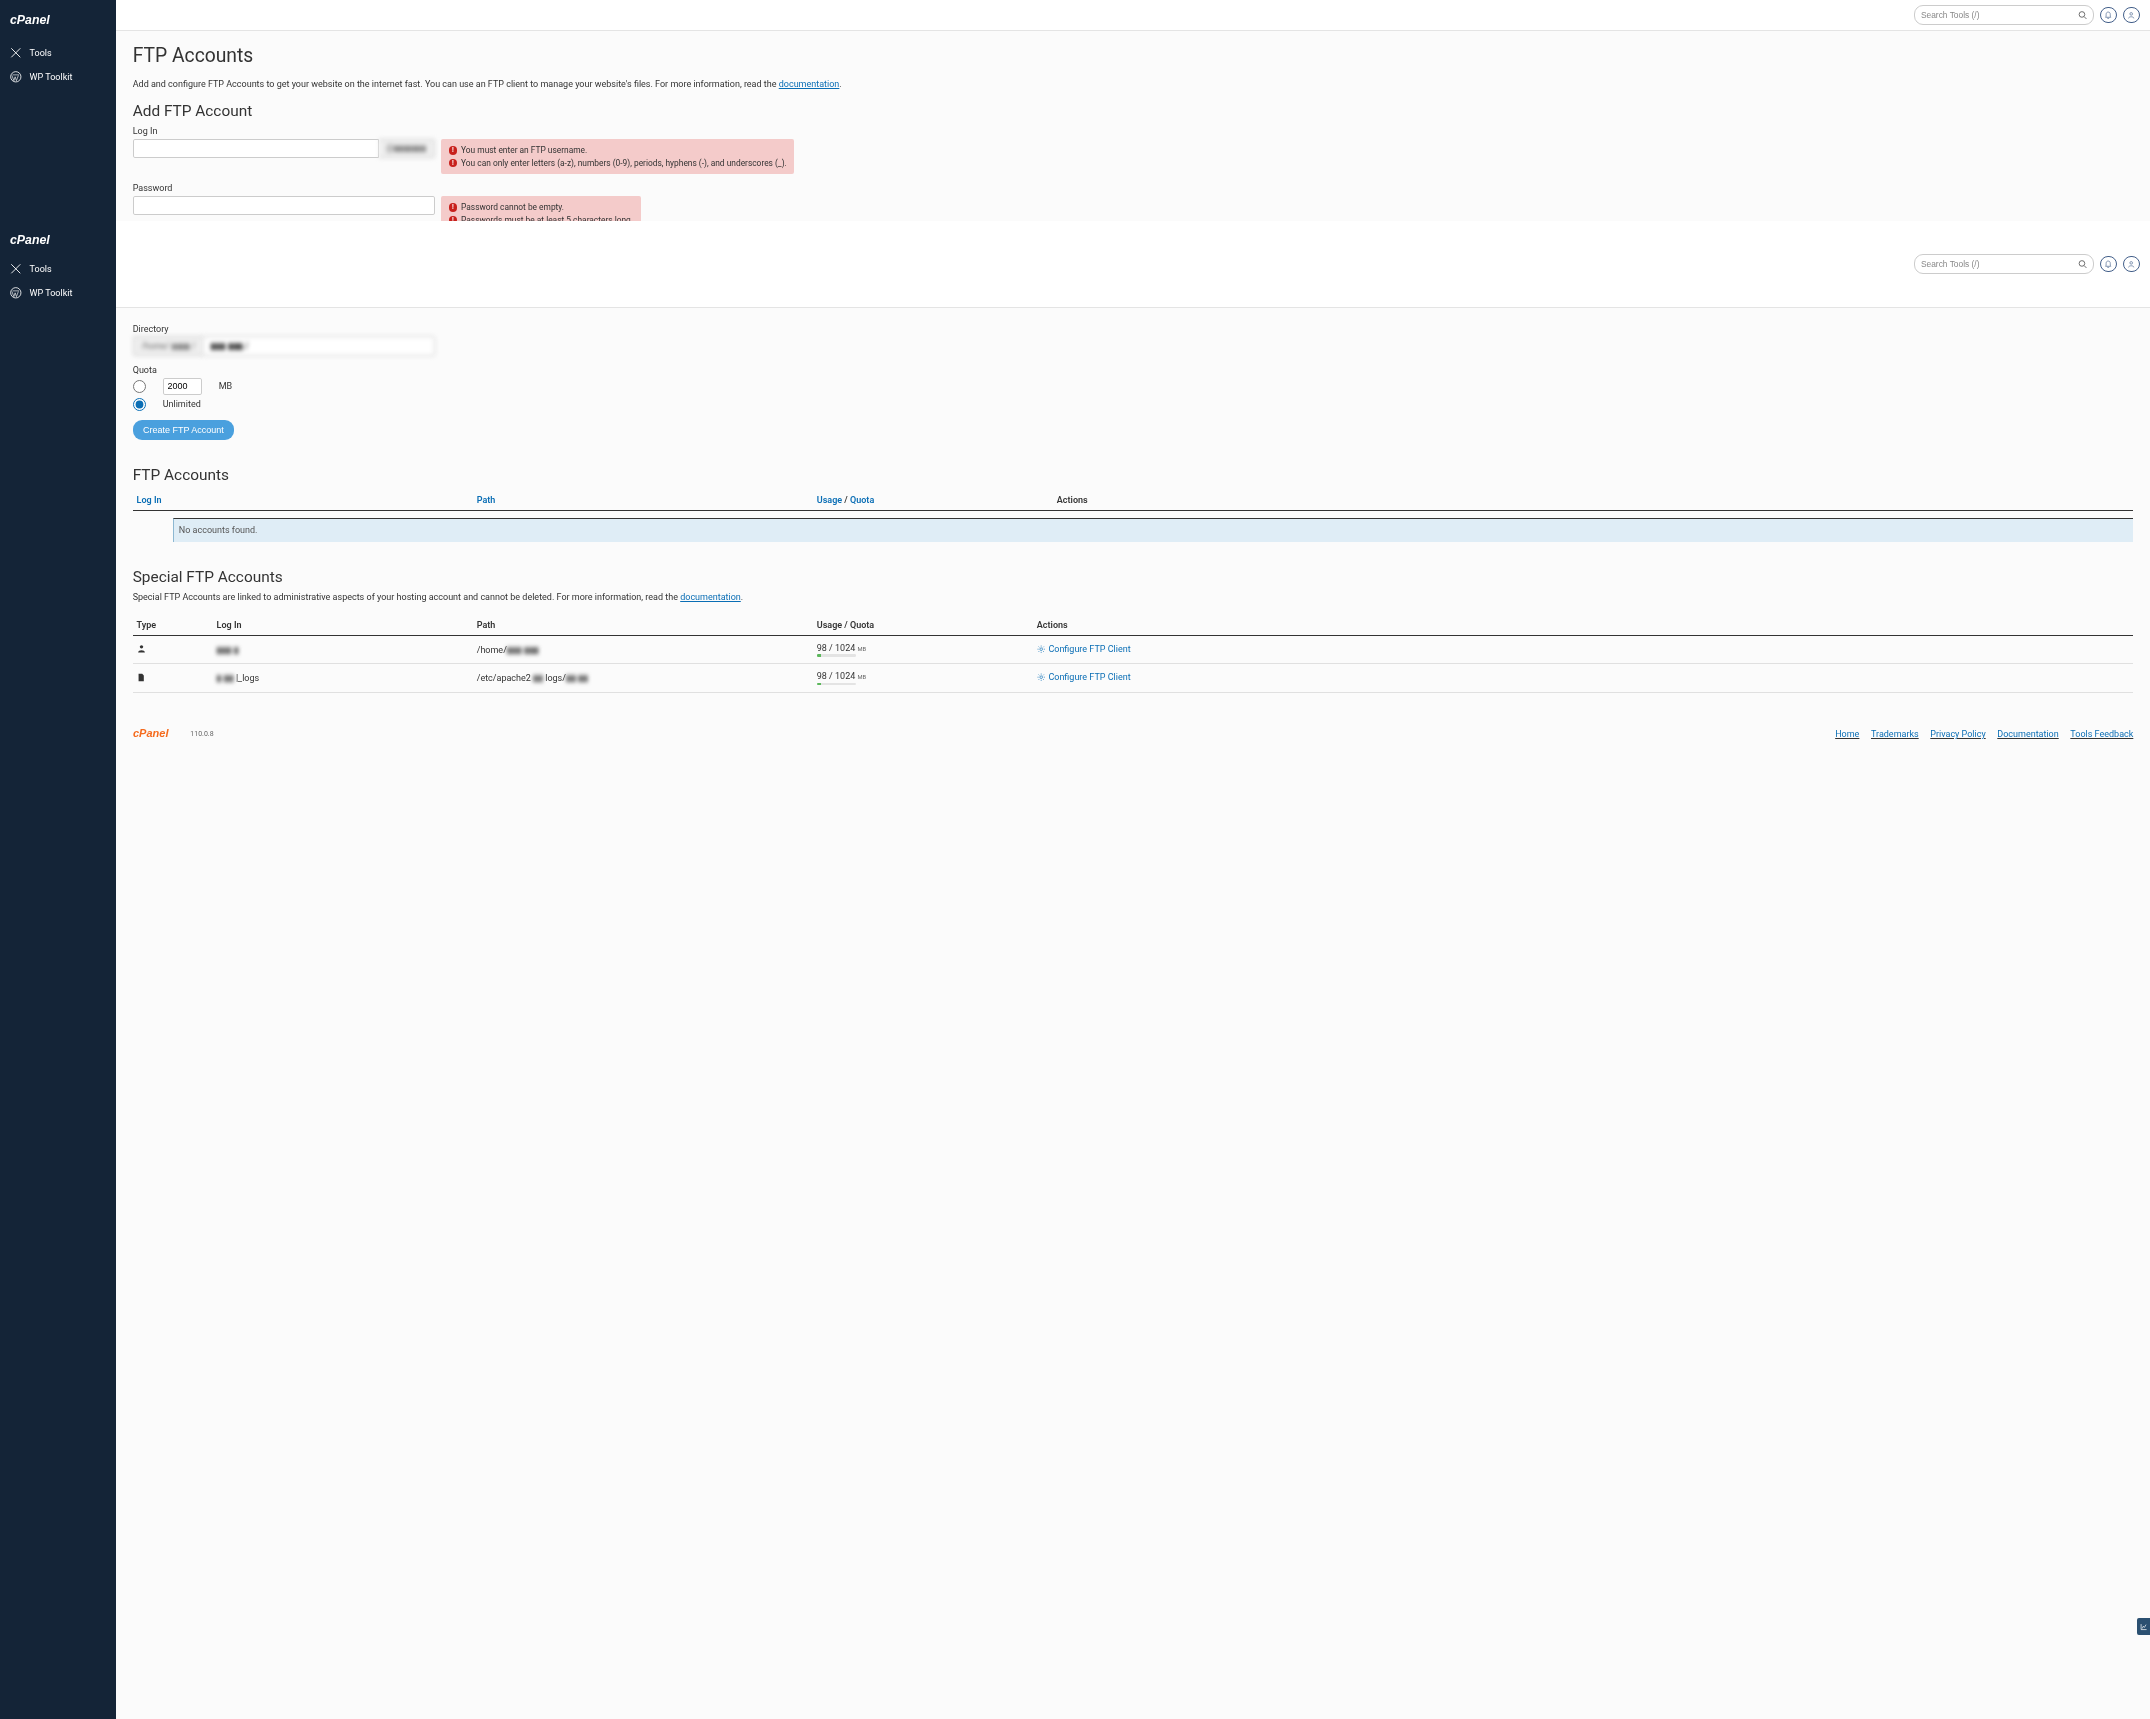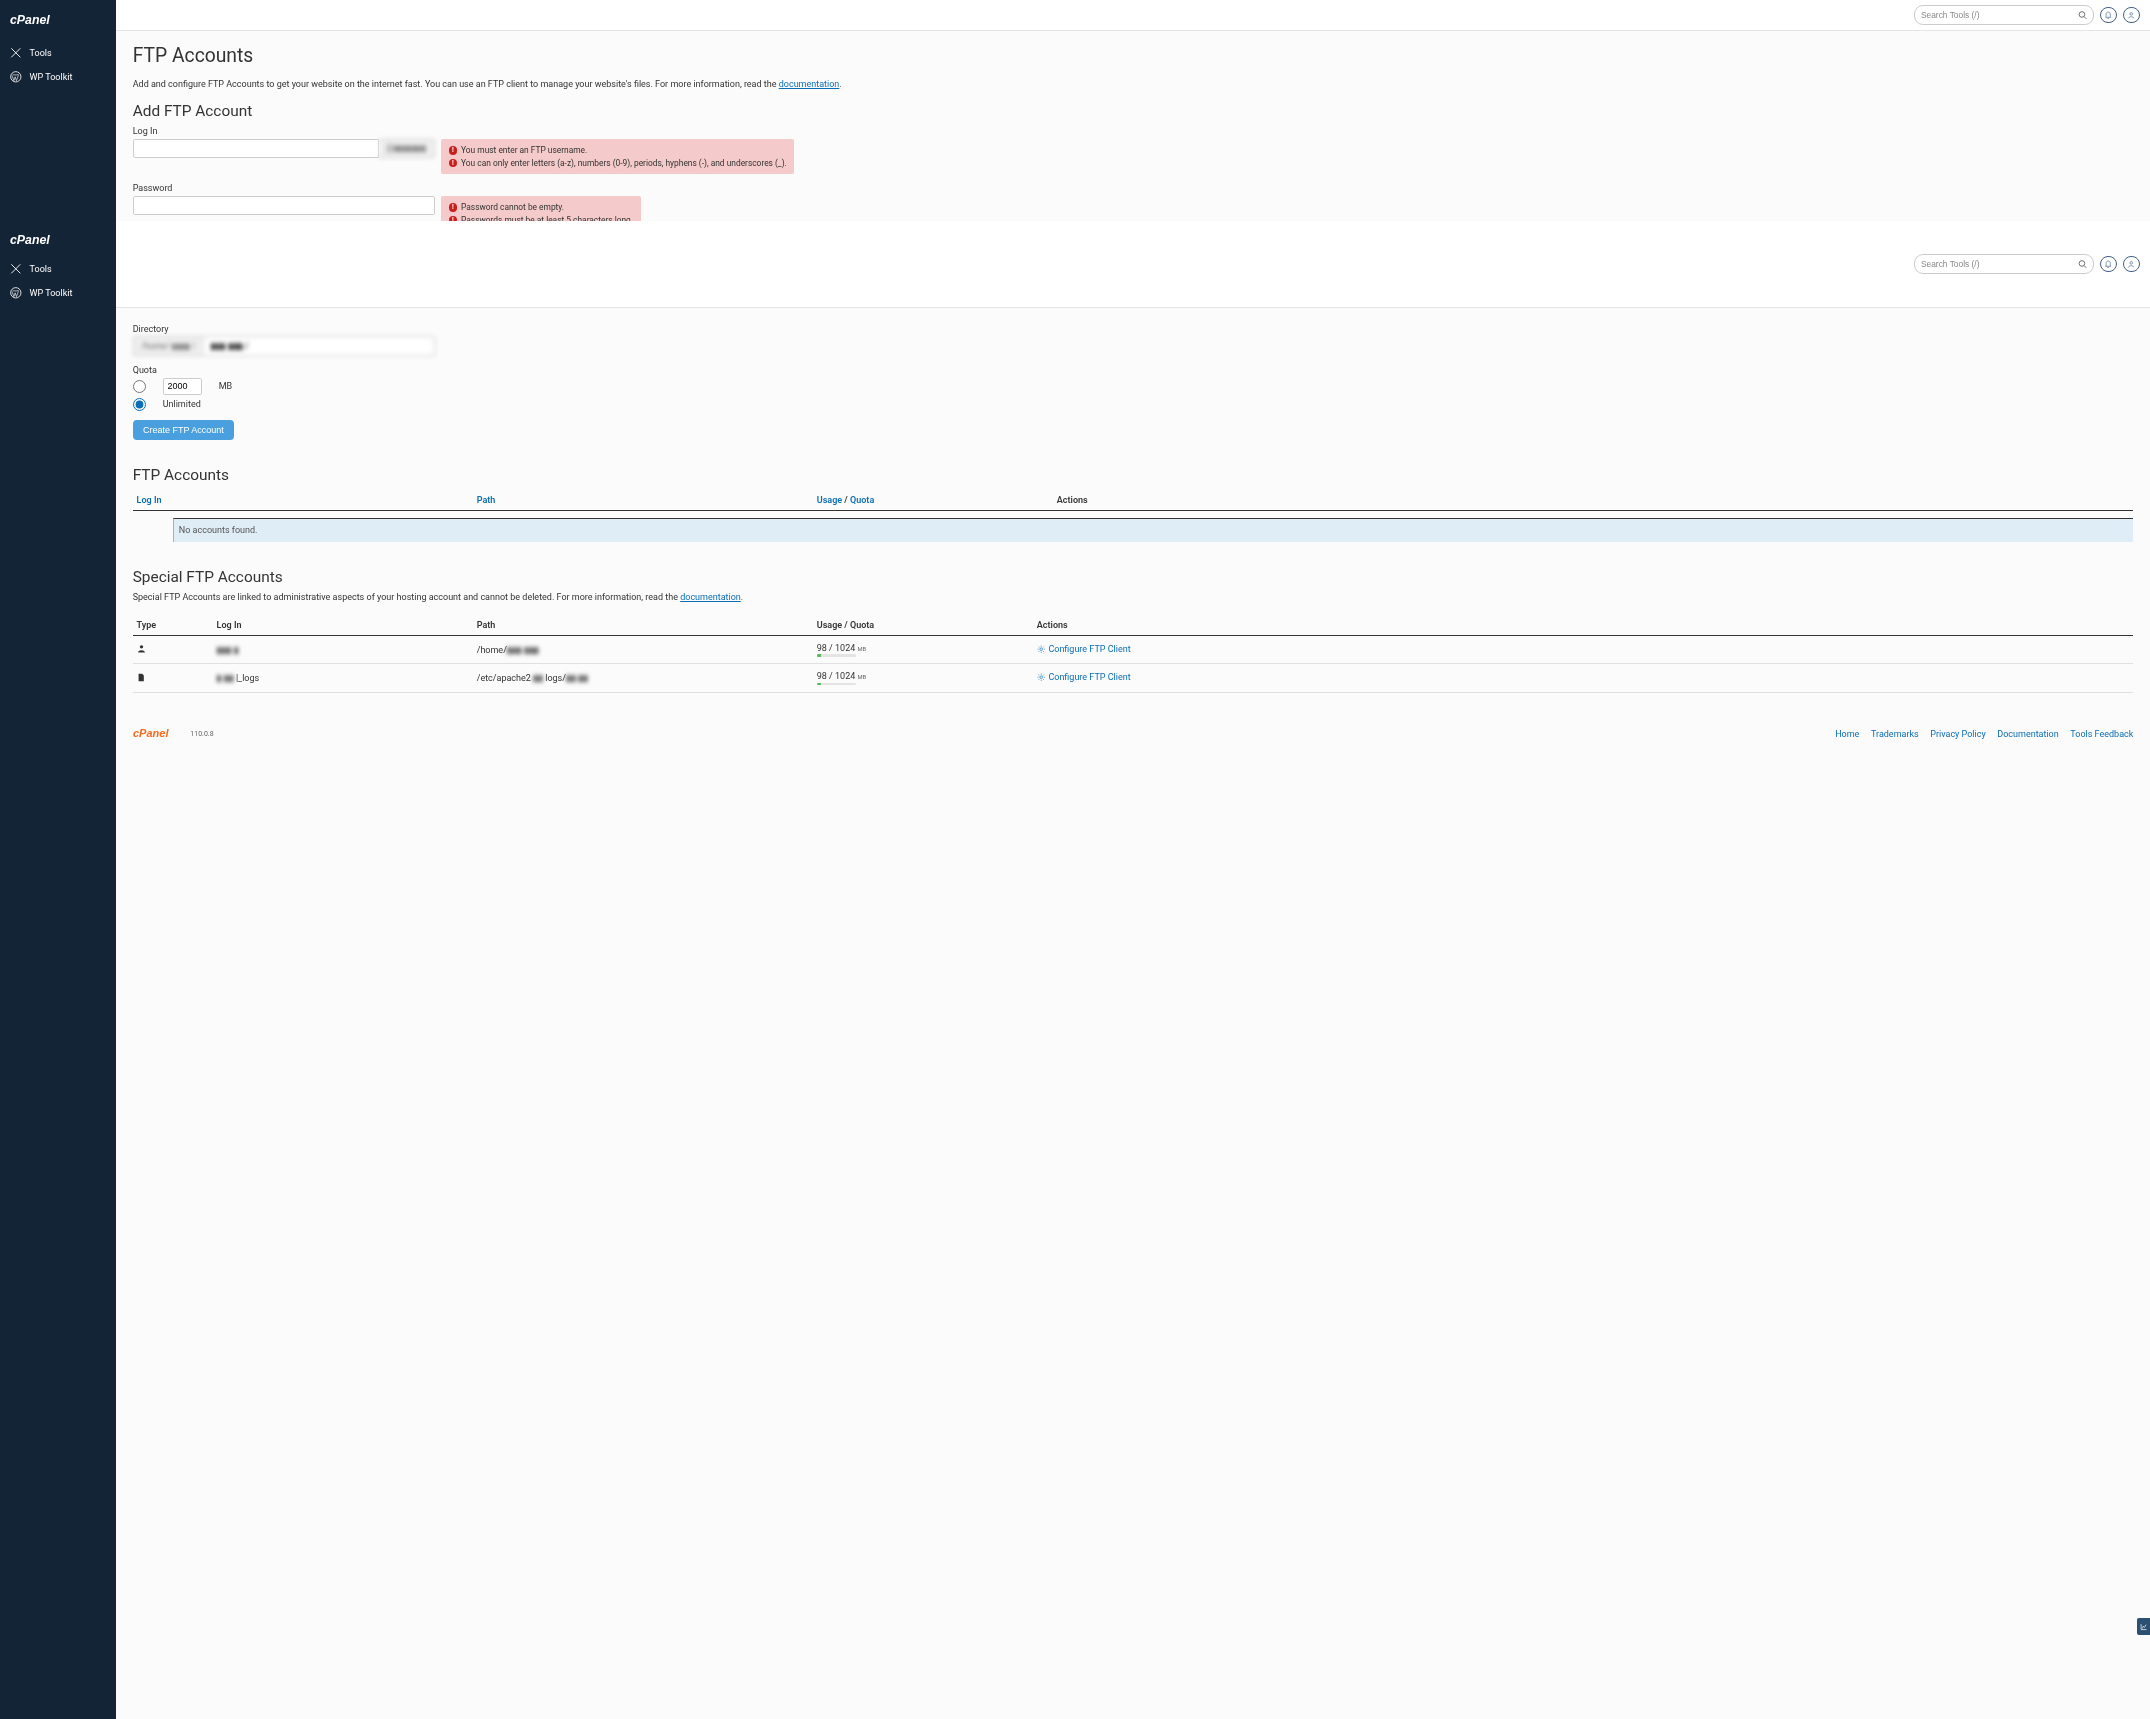--- a/index.html
+++ b/index.html
@@ -33,21 +33,21 @@
 .single-input { max-width: 302px; }
 .error-box { background: #f4cbca; border-radius: 1.9px; padding: 5.1px 7.7px; font-size: 8.4px; color: #333; }
 .error-line { display: flex; align-items: flex-start; gap: 3.9px; padding: 1.3px 0; }
 .error-icon { width: 8.4px; height: 8.4px; border-radius: 50%; background: #c8201c; color: #fff; font-size: 6.4px; font-weight: bold; display: flex; align-items: center; justify-content: center; flex-shrink: 0; margin-top: 1.3px; }
 .row-with-errors { display: flex; gap: 6.4px; align-items: flex-start; }
 .row-with-errors .form-col { flex: 0 0 302px; }
 .row-with-errors .error-box { flex: 0 1 auto; }
 .radio-row { display: flex; align-items: center; gap: 17px; margin: 2.6px 0; font-size: 9px; }
 .radio-row input[type="radio"] { accent-color: #0a6eb5; }
 .small-input { width: 39px; padding: 2.6px 3.9px; border: 0.6px solid #ccc; border-radius: 1.9px; font-size: 9px; }
-.btn-primary { background: #4aa0de; color: #fff; border: none; padding: 5.1px 10.3px; border-radius: 4px; font-size: 9px; cursor: pointer; }
+.btn-primary { background: #4aa0de; color: #fff; border: none; padding: 5.1px 10.3px; border-radius: 9px; font-size: 9px; cursor: pointer; }
 .list-toolbar { display: flex; align-items: center; gap: 13px; margin-bottom: 2.6px; }
 .list-search { width: 270px; padding: 3.9px 6.4px; border: 0.6px solid #ccc; border-radius: 1.9px; font-size: 9px; }
 .page-size { margin-left: auto; display: flex; align-items: center; gap: 3.9px; font-size: 9px; }
 .page-size select { padding: 2.6px 3.9px; border: 0.6px solid #ccc; border-radius: 1.9px; font-size: 8.4px; width: 31px; }
 .table { width: 100%; border-collapse: collapse; margin-top: 6.4px; }
 .table th { text-align: left; padding: 5.1px 3.9px; font-size: 9px; font-weight: 600; border-bottom: 1.3px solid #333; }
 .table th.sortable { color: #0a6eb5; cursor: pointer; }
 .table td { padding: 6.4px 3.9px; font-size: 9px; border-bottom: 0.6px solid #e0e0e0; vertical-align: middle; }
 .no-results { background: #dfedf6; padding: 6.4px 5.1px; border-top: 1.3px solid #333; border-left: 1.9px solid #8db8d2; font-size: 9px; color: #555; margin-top: 6.4px; margin-left: 40px; }
 .usage-cell { font-size: 8.4px; }
@@ -56,21 +56,21 @@
 .progress-fill { height: 100%; background: #5cb85c; width: 10%; }
 .action-link { color: #0a6eb5; text-decoration: none; cursor: pointer; display: inline-flex; align-items: center; gap: 3.2px; }
 .gear-small { width: 8.4px; height: 8.4px; color: #0a6eb5; }
 .redacted { filter: blur(1.9px); user-select: none; }
 .overlay-bar { position: absolute; left: -116px; right: 0; top: 221px; display: flex; background: #fff; }
 .overlay-bar .sidebar-slice { width: 116px; background: #142437; padding: 5.1px 0 2.6px; }
 .overlay-bar .topbar-slice { flex: 1; display: flex; justify-content: flex-end; align-items: center; gap: 6.4px; padding: 5.1px 10.3px; background: #fff; border-bottom: 0.6px solid #e4e4e4; }
 .footer { display: flex; align-items: center; padding: 15.4px 16.7px 19.3px; margin-top: 19.3px; }
 .footer-logo { color: #f56b1e; display: flex; align-items: center; gap: 2.6px; }
 .footer-version { font-size: 7px; color: #666; margin-left: 2.6px; }
-.footer-links { margin-left: auto; display: flex; gap: 11.6px; }
+.footer-links { margin-left: auto; display: flex; gap: 11.6px; text-decoration: underline; }
 .footer-links a { color: #0a6eb5; text-decoration: none; font-size: 9px; cursor: pointer; }
 .floater { position: absolute; right: 0; bottom: 84px; width: 13px; height: 16.7px; background: #2b5071; border-radius: 1.9px 0 0 1.9px; display: flex; align-items: center; justify-content: center; color: #fff; cursor: pointer; }
 .pencil-cross { stroke: currentColor; stroke-width: 1.4; fill: none; }
 .slash { color: #333; }
 </style>
 </head>
 <body>
 
 <div class="app">
   <aside class="sidebar">

